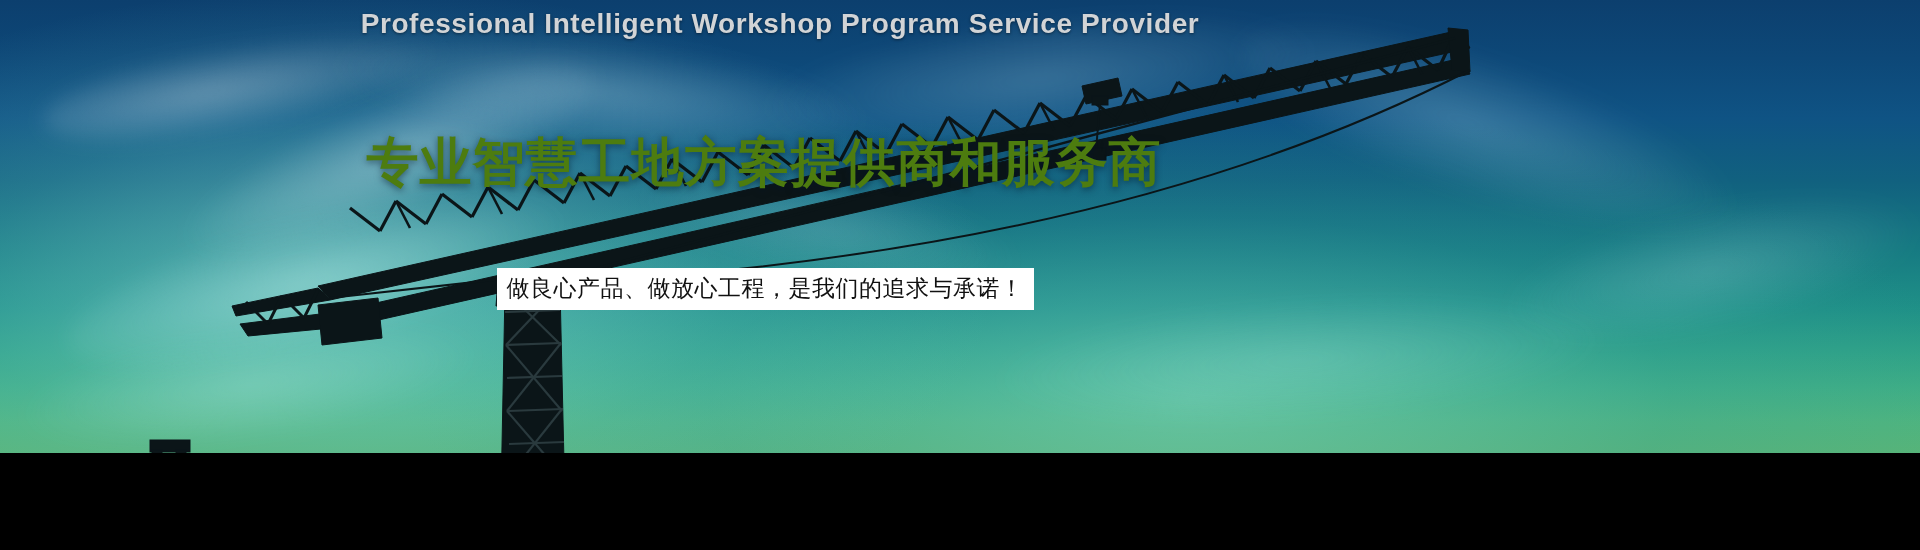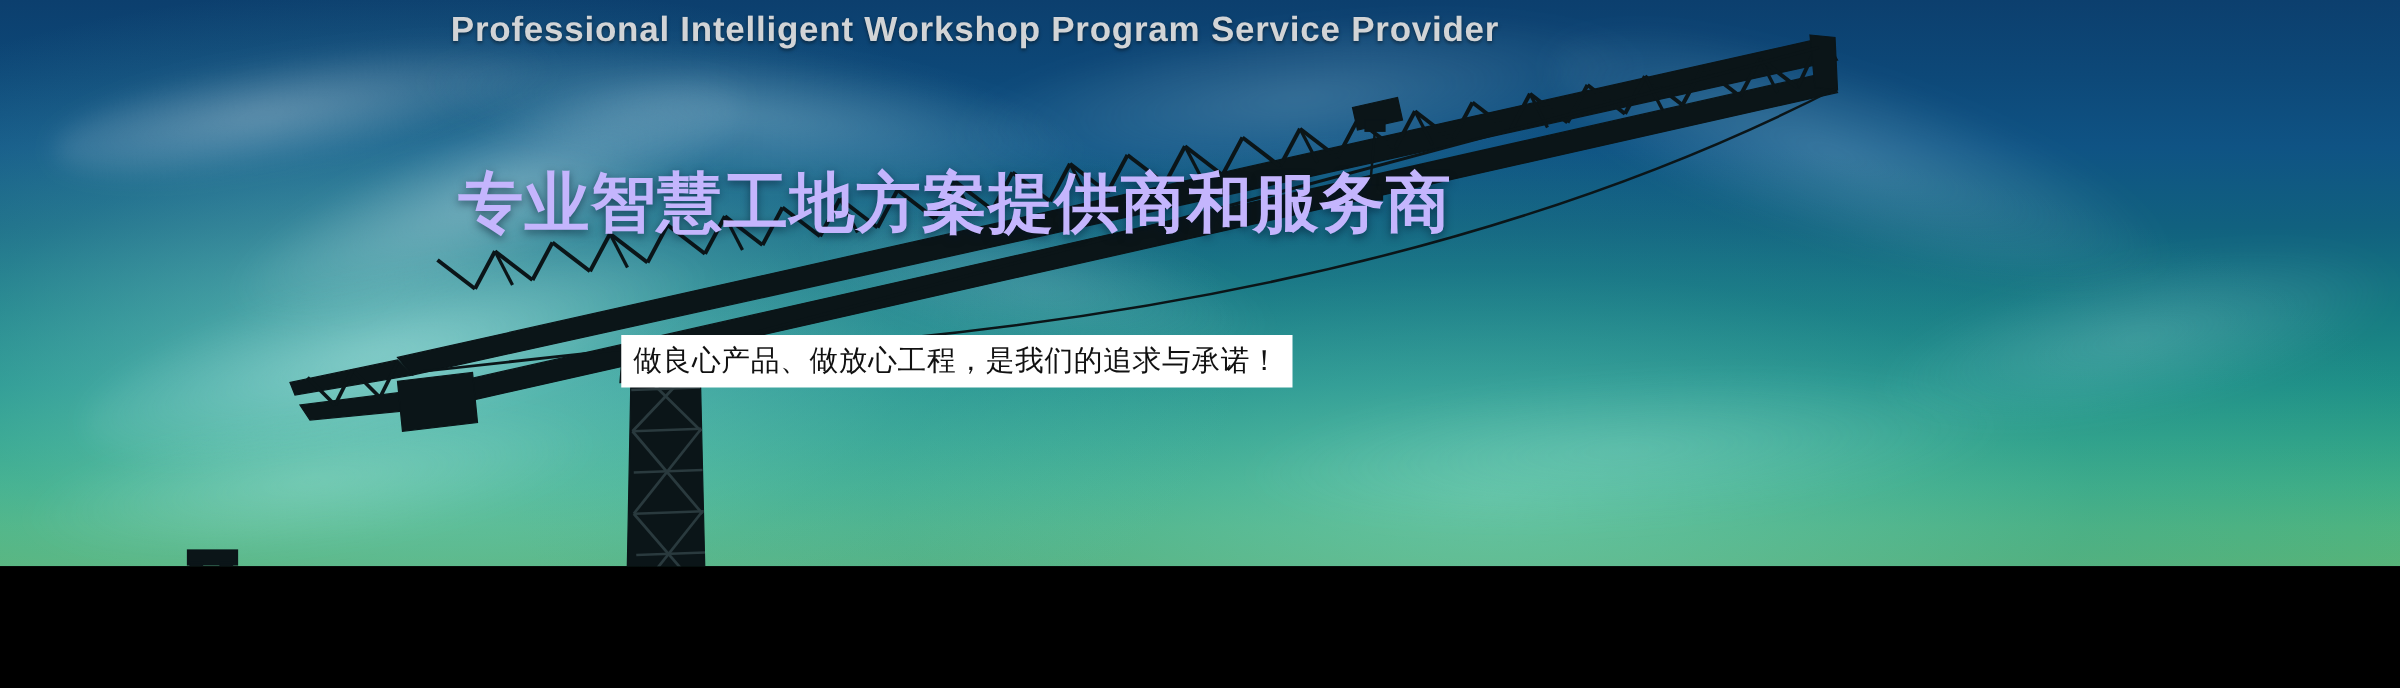--- a/index.html
+++ b/index.html
@@ -103,21 +103,21 @@
 
   .headline {
     position: absolute;
     top: 128px;
     left: 0;
     width: 1528px;
     text-align: center;
     font-size: 52px;
     font-weight: bold;
     letter-spacing: 1px;
-    color: #c4b5fd;
+    color: #4d7c0f;
     text-shadow: 0 2px 7px rgba(0,20,40,0.55);
     white-space: nowrap;
   }
 
   .tagline-wrap {
     position: absolute;
     top: 268px;
     left: 0;
     width: 1530px;
     text-align: center;

